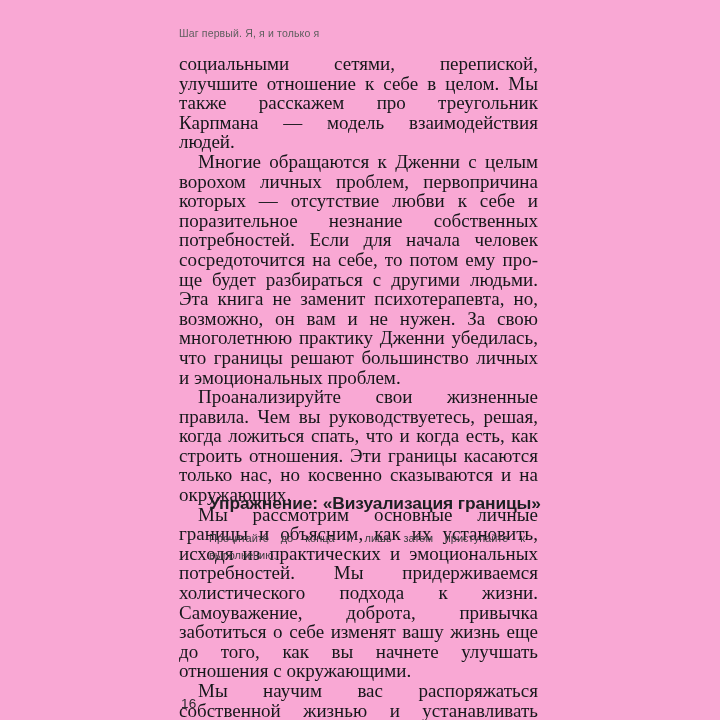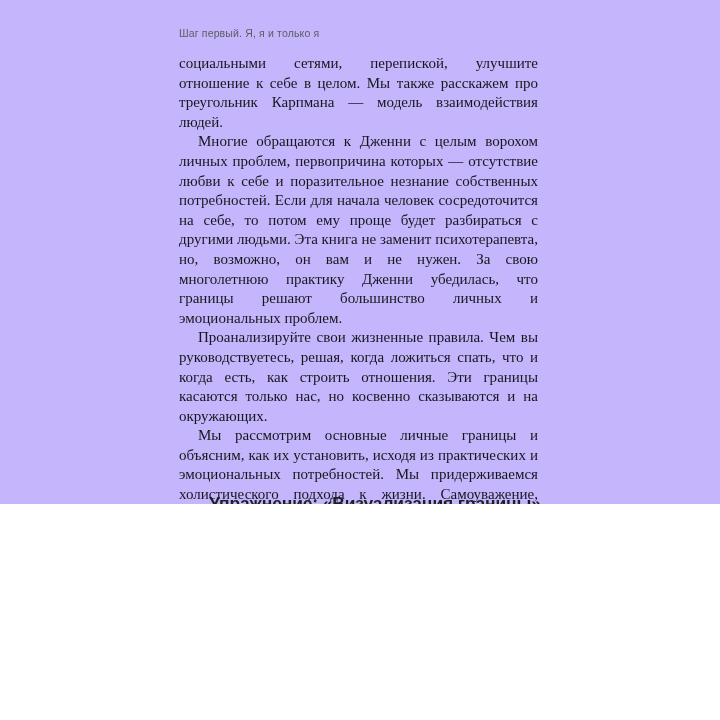--- a/index.html
+++ b/index.html
@@ -4,22 +4,22 @@
 <style>
   html, body {
     margin: 0;
     padding: 0;
     background: #ffffff;
   }
 
   .page {
     position: relative;
     width: 720px;
-    height: 504px;
-    background: #c4b5fd;
+    height: 720px;
+    background: #f9a8d4;
     overflow: hidden;
     box-sizing: border-box;
   }
 
   
   .running-header {
     position: absolute;
     left: 179px;
     top: 26px;
     font-family: "Liberation Sans", "DejaVu Sans", sans-serif;
@@ -34,21 +34,21 @@
   .body-column {
     position: absolute;
     left: 179px;
     top: 54px;
     width: 359px;
   }
 
   .body-par {
     margin: 0;
     font-family: "Liberation Serif", "DejaVu Serif", serif;
-    font-size: 15px;
+    font-size: 19px;
     line-height: 19.6px;
     color: #16181b;
     text-align: justify;
     text-justify: inter-word;
     hyphens: manual;
     letter-spacing: 0.01px;
   }
 
   .body-par.indent {
     text-indent: 19px;

